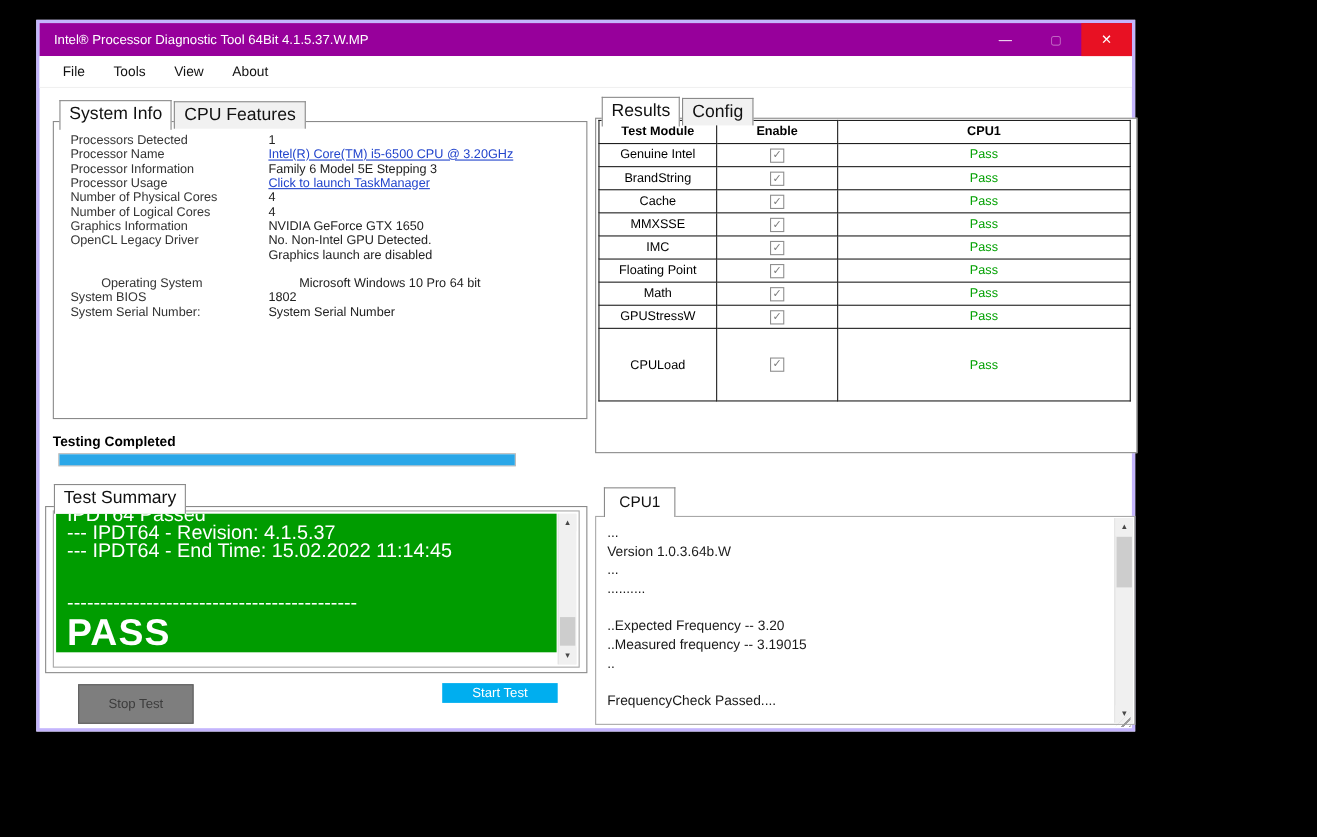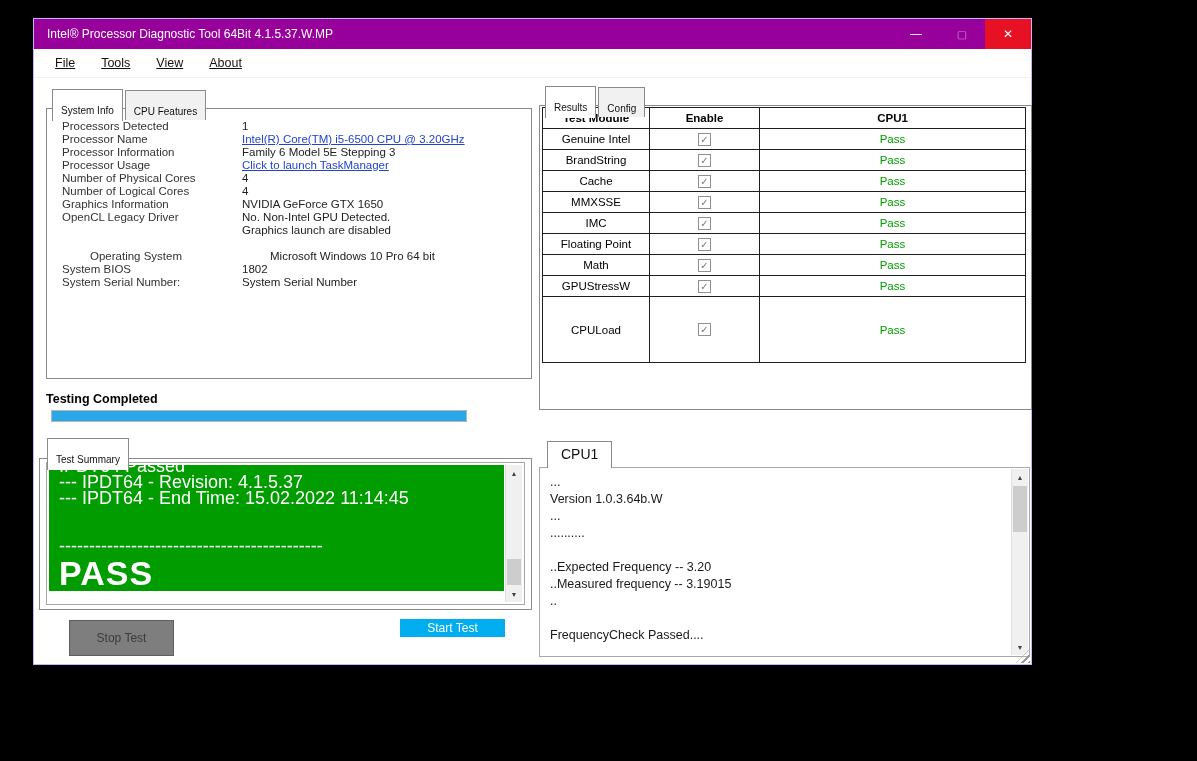--- a/index.html
+++ b/index.html
@@ -6,43 +6,43 @@
   html,body { width:1197px; height:761px; }
   body {
     background:#000;
     position:relative;
     overflow:hidden;
     font-family:"Liberation Sans", sans-serif;
     -webkit-font-smoothing: antialiased;
   }
   .window {
     position:absolute; left:33px; top:18px; width:999px; height:647px;
-    background:#fff; border:1px solid #c4b5fd;
+    background:#fff; border:3px solid #c4b5fd;
   }
   
   .titlebar {
     height:30px; background:var(--titlebar,#97009B);
     display:flex; align-items:center; padding-left:13px;
     color:#fff; font-size:12px;
   }
   .tb-controls { margin-left:auto; display:flex; height:100%; }
   .tb-btn { width:46px; height:100%; display:flex; align-items:center; justify-content:center; color:#fff; font-size:12px; cursor:default; }
   .tb-btn.dim { color:rgba(255,255,255,.5); font-size:11px; }
   .tb-btn.close { background:var(--close-button,#E81123); }
   
   .menubar {
     height:29px; background:#fff; display:flex; align-items:center;
     padding-left:8px; font-size:12.5px; color:#111; border-bottom:1px solid #f0f0f0;
   }
-  .menu-item { padding:5px 13px;text-decoration:underline; }
+  .menu-item { padding:5px 13px; }
   
   .tabstrip { position:absolute; top:0; left:6px; display:flex; align-items:flex-end; z-index:3; }
   .tab {
     border:1px solid #8a8a8a; border-bottom:none; background:#f1f1f1;
-    padding:15px 8px 3px; font-size:10px; margin-right:2px; color:#111; white-space:nowrap;
+    padding:3px 8px 3px; font-size:16px; margin-right:2px; color:#111; white-space:nowrap;
   }
   .tab.active { background:#fff; padding-bottom:5px; margin-bottom:-1px; z-index:4; }
   .tab.big { font-size:14px; padding:4px 13px 4px; }
   .tab.big.active { padding-bottom:6px; }
   
   .si-panel { position:absolute; left:12px; top:70px; width:486px; height:290px; }
   .panel-body {
     position:absolute; left:0; right:0; top:19px; bottom:0;
     border:1px solid #8a8a8a; background:#fff;
   }

